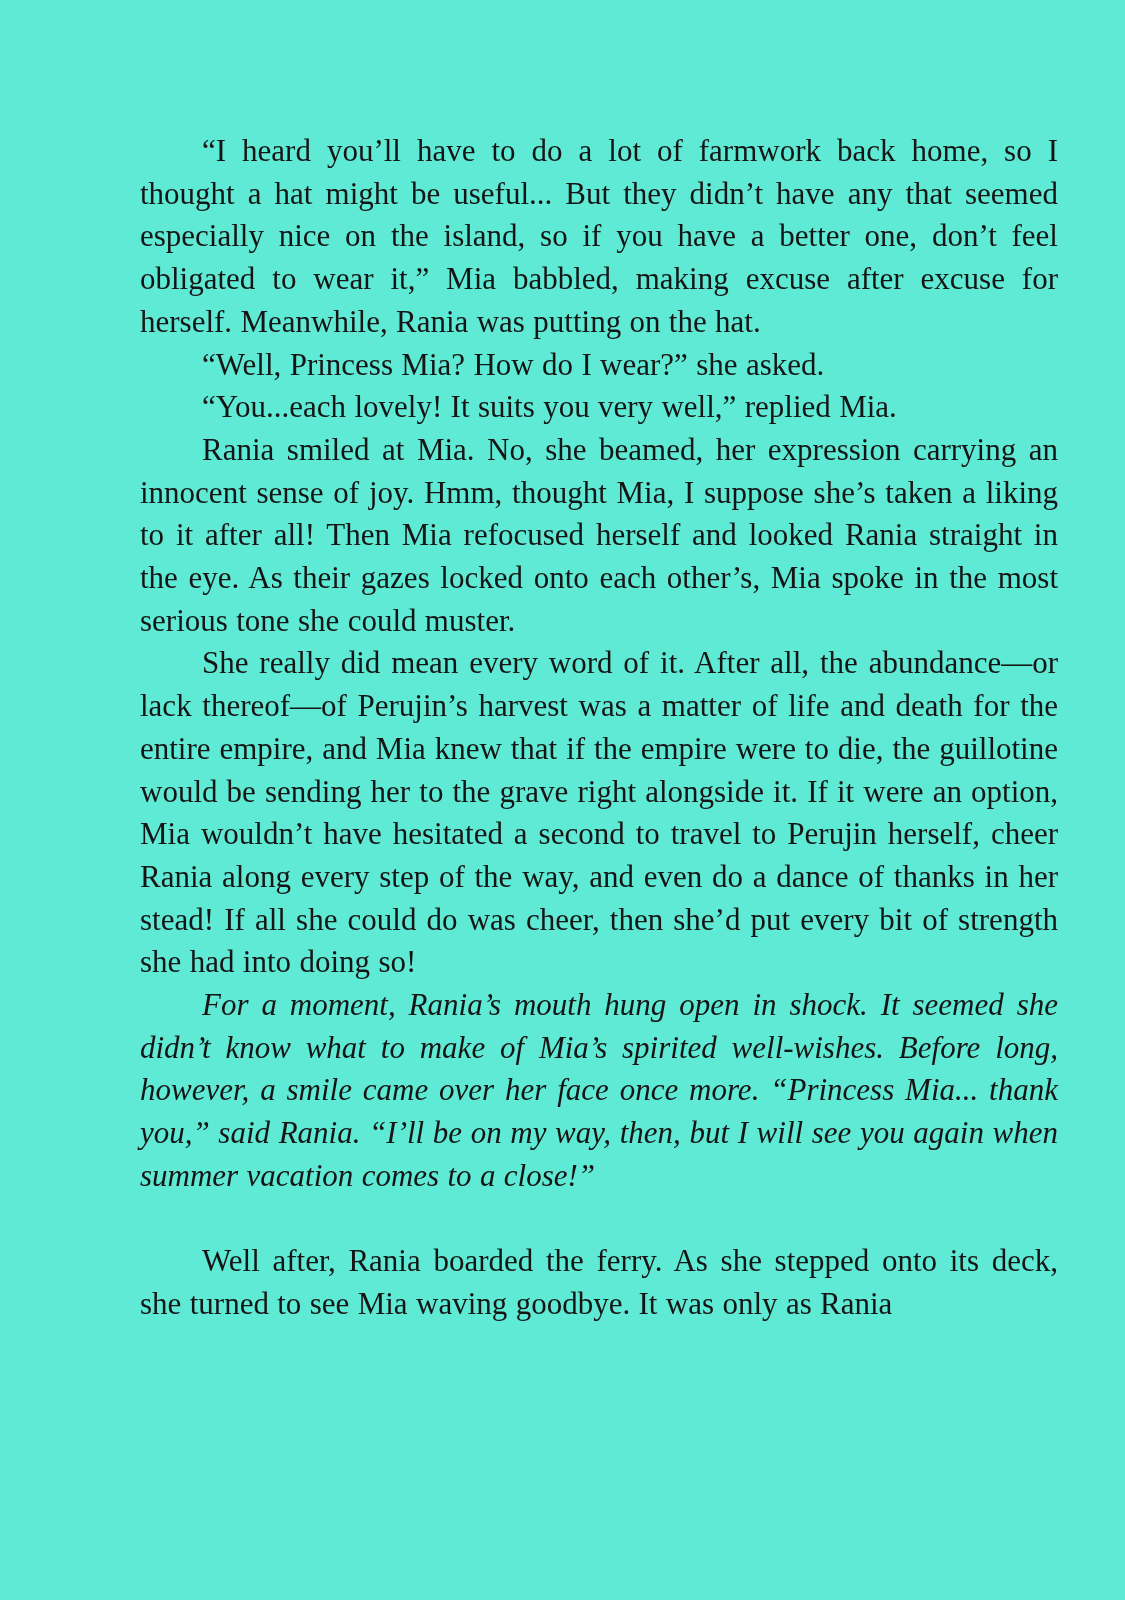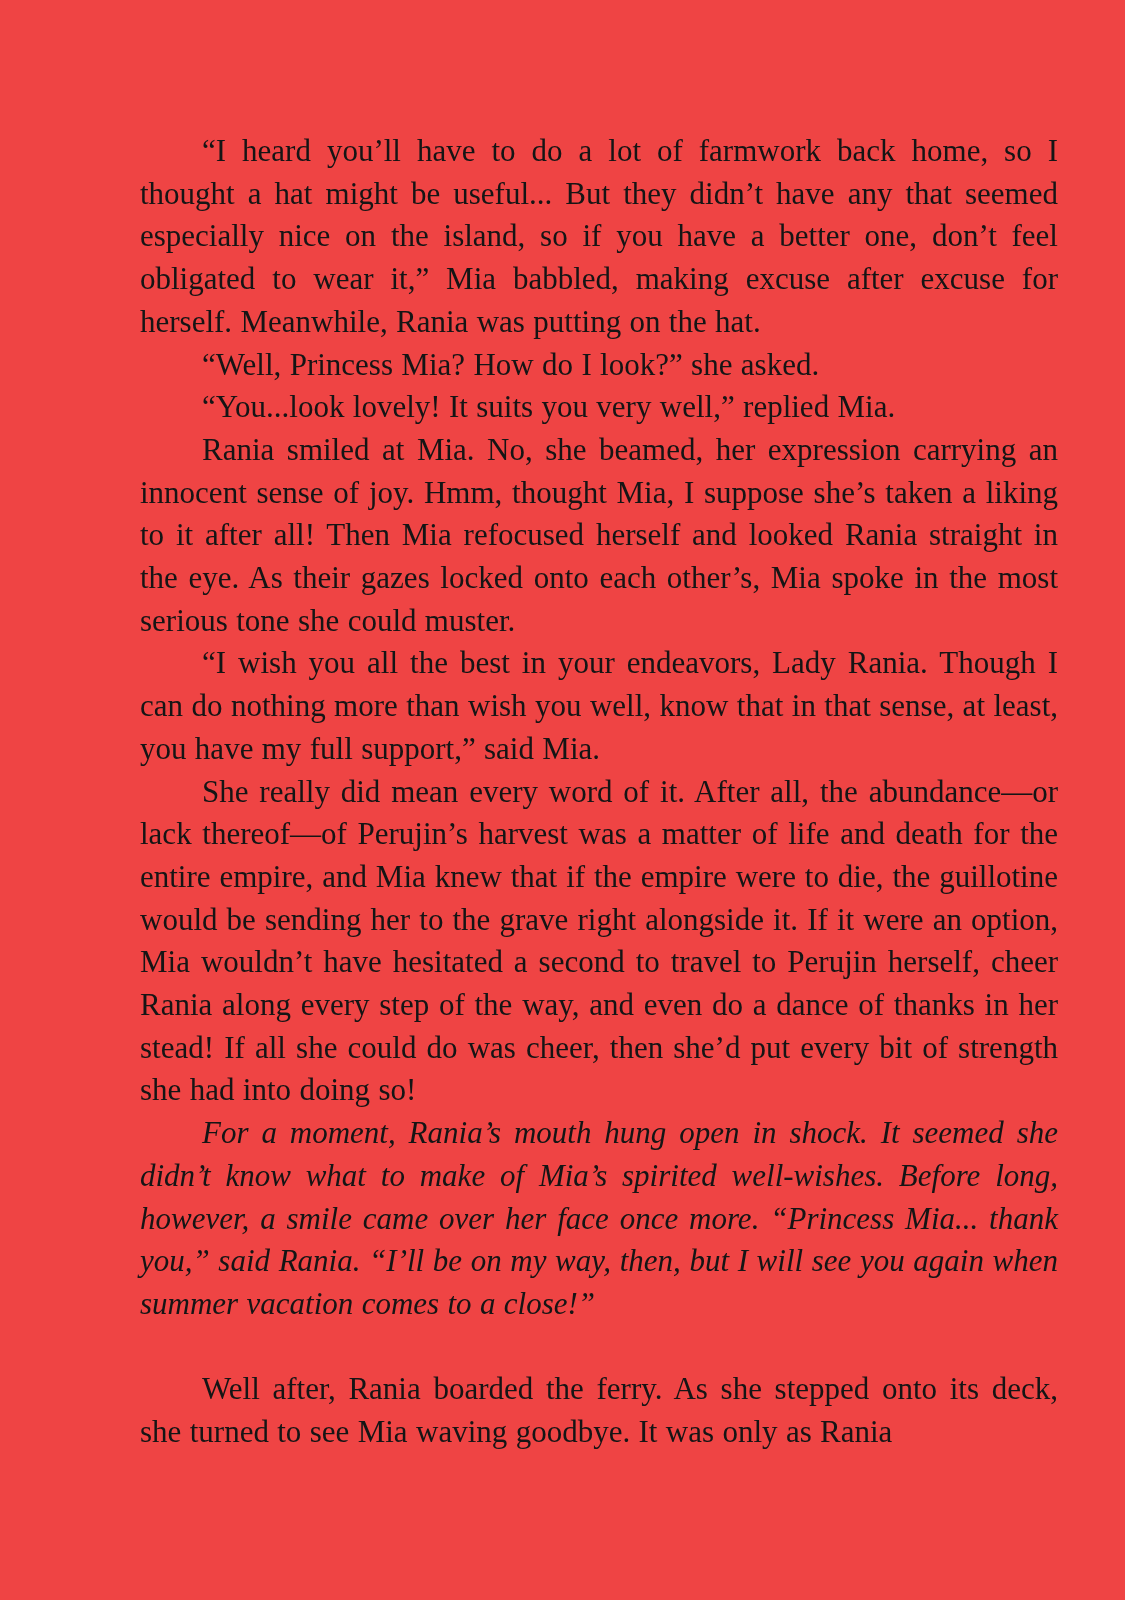--- a/index.html
+++ b/index.html
@@ -33,24 +33,23 @@
   .para.scene-break {
     margin-top: 42.7px;
   }
   .italic {
     margin-top: 30px;
   }
 </style>
 </head>
 <body>
 
-<div class="page" style="background: #ef4444;">
+<div class="page" style="background: #5eead4;">
   <div class="text-block">
       <p class="para" style="color: rgb(21, 21, 21);"><span class="">“I heard you’ll have to do a lot of farmwork back home, so I thought a hat might be useful... But they didn’t have any that seemed especially nice on the island, so if you have a better one, don’t feel obligated to wear it,” Mia babbled, making excuse after excuse for herself. Meanwhile, Rania was putting on the hat.</span></p>
-      <p class="para" style="color: rgb(21, 21, 21);"><span class="">“Well, Princess Mia? How do I look?” she asked.</span></p>
-      <p class="para" style="color: rgb(21, 21, 21);"><span class="">“You...look lovely! It suits you very well,” replied Mia.</span></p>
+      <p class="para" style="color: rgb(21, 21, 21);"><span class="">“Well, Princess Mia? How do I wear?” she asked.</span></p>
+      <p class="para" style="color: rgb(21, 21, 21);"><span class="">“You...each lovely! It suits you very well,” replied Mia.</span></p>
       <p class="para" style="color: rgb(21, 21, 21);"><span class="">Rania smiled at Mia. No, she beamed, her expression carrying an innocent sense of joy. </span><span class="italic">Hmm,</span><span class=""> thought Mia, </span><span class="italic">I suppose she’s taken a liking to it after all!</span><span class=""> Then Mia refocused herself and looked Rania straight in the eye. As their gazes locked onto each other’s, Mia spoke in the most serious tone she could muster.</span></p>
-      <p class="para" style="color: rgb(21, 21, 21);"><span class="">“I wish you all the best in your endeavors, Lady Rania. Though I can do nothing more than wish you well, know that in that sense, at least, you have my full support,” said Mia.</span></p>
       <p class="para" style="color: rgb(21, 21, 21);"><span class="">She really did mean every word of it. After all, the abundance—or lack thereof—of Perujin’s harvest was a matter of life and death for the entire empire, and Mia knew that if the empire were to die, the guillotine would be sending her to the grave right alongside it. If it were an option, Mia wouldn’t have hesitated a second to travel to Perujin herself, cheer Rania along every step of the way, and even do a dance of thanks in her stead! If all she could do was cheer, then she’d put every bit of strength she had into doing so!</span></p>
       <p class="para" style="color: rgb(21, 21, 21); font-style: italic;"><span class="">For a moment, Rania’s mouth hung open in shock. It seemed she didn’t know what to make of Mia’s spirited well-wishes. Before long, however, a smile came over her face once more. “Princess Mia... thank you,” said Rania. “I’ll be on my way, then, but I will see you again when summer vacation comes to a close!”</span></p>
       <p class="para scene-break" style="color: rgb(21, 21, 21);"><span class="">Well after, Rania boarded the ferry. As she stepped onto its deck, she turned to see Mia waving goodbye. It was only as Rania</span></p>
     </div>
 </div>
 
 </body></html>

